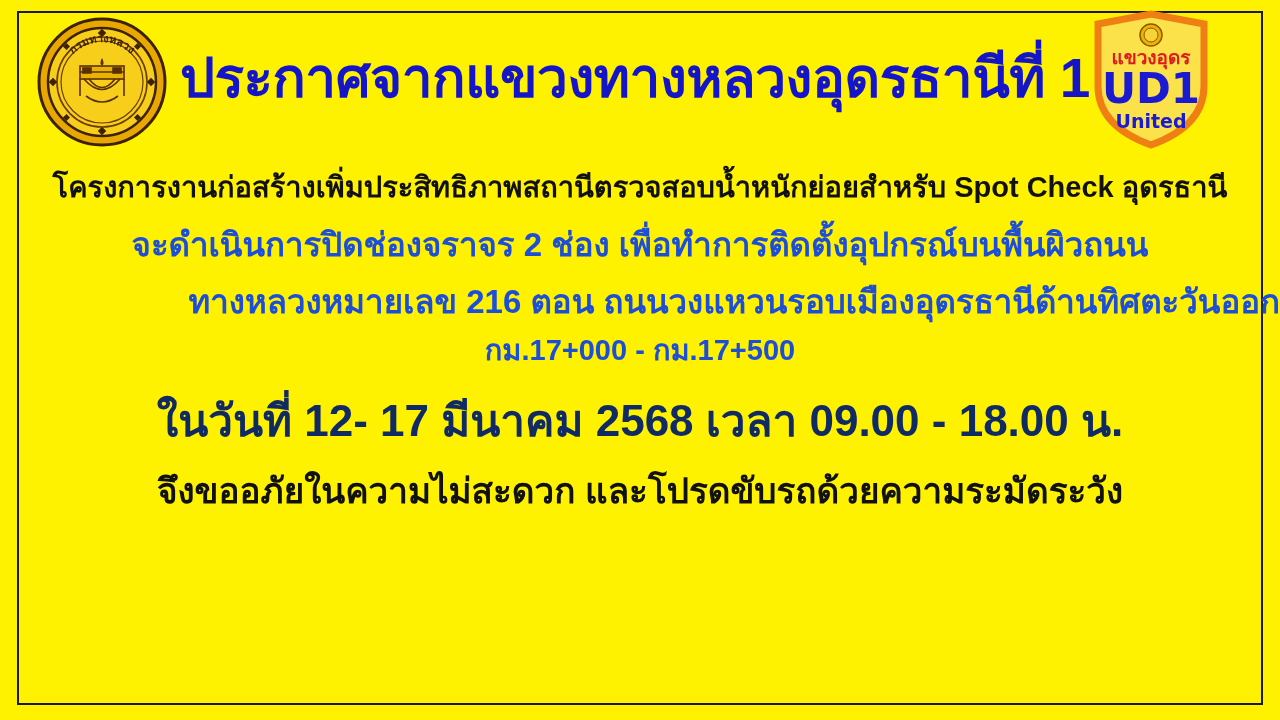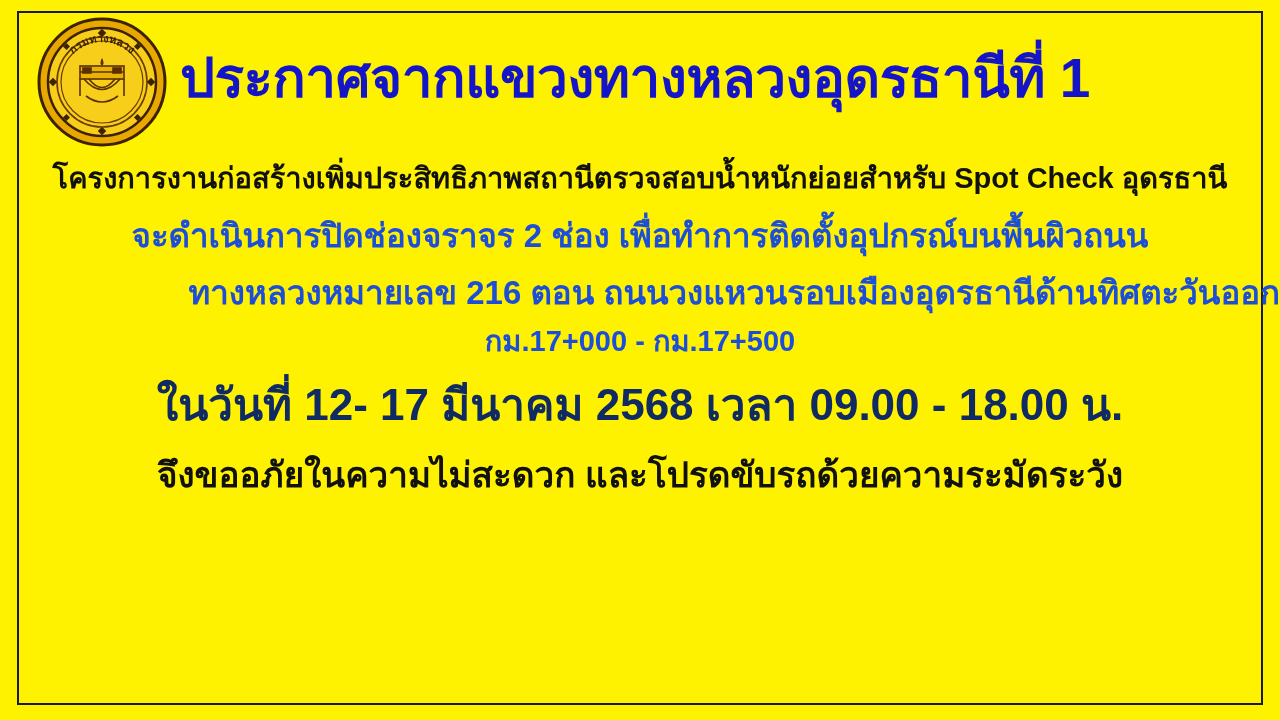--- a/index.html
+++ b/index.html
@@ -73,21 +73,21 @@
     color: #1414c8;
     letter-spacing: -0.5px;
     line-height: 1.05;
     white-space: nowrap;
   }
 
   
   .body-block {
     position: absolute;
     left: 0;
-    top: 164px;
+    top: 173px;
     width: 1275px;
     text-align: center;
   }
 
   .line {
     width: 1280px;
     text-align: center;
     white-space: nowrap;
     font-family: "Liberation Sans", "DejaVu Sans", sans-serif;
   }
@@ -102,21 +102,21 @@
 
   .line-red {
     font-size: 33px;
     font-weight: bold;
     color: #1d4ed8;
     line-height: 1.0;
   }
 
   .red-1 { margin-top: 14px; margin-bottom: 24px; }
   .red-2 { margin-bottom: 18px; text-align: right; }
-  .red-km { font-size: 29px; margin-bottom: 27px; }
+  .red-km { font-size: 29px; margin-bottom: 34px; }
 
   .line-date {
     font-size: 44px;
     font-weight: bold;
     color: #102a63;
     line-height: 1.0;
     margin-top: 26px;
     margin-bottom: 30px;
     text-align: center;
   }
@@ -171,20 +171,30 @@
           <path d="M 53 63 Q 66 80 79 63"></path>
           <path d="M 44 63 L 44 80 M 88 63 L 88 80"></path>
           <path d="M 50 80 Q 66 92 82 80"></path>
         </g>
         <path d="M 66 42 q -3 5 0 8 q 3 -3 0 -8 z" fill="#5a3000"></path>
       </svg>
     </div>
 
     <div class="title">ประกาศจากแขวงทางหลวงอุดรธานีที่  1</div>
 
+    <div class="ud-shield">
+      <svg width="130" height="142" viewBox="0 0 130 142">
+        <path d="M 12 16 L 65 6 L 118 16 L 118 78 Q 118 118 65 137 Q 12 118 12 78 Z" fill="#fbe14a" stroke="#f07f13" stroke-width="7"></path>
+        <circle cx="65" cy="27" r="11" fill="#f0b400" stroke="#8a5a00" stroke-width="1.5"></circle>
+        <circle cx="65" cy="27" r="7" fill="#f7d23a" stroke="#8a5a00" stroke-width="1"></circle>
+        <text x="65" y="56" text-anchor="middle" font-family="'DejaVu Sans', sans-serif" font-size="19" font-weight="bold" fill="#e01b1b">แขวงอุดร</text>
+        <text x="65" y="95" text-anchor="middle" font-family="'DejaVu Sans', sans-serif" font-size="42" font-weight="bold" fill="#1a1ad2">UD1</text>
+        <text x="65" y="120" text-anchor="middle" font-family="'DejaVu Sans', sans-serif" font-size="19" font-weight="bold" fill="#1a1ad2">United</text>
+      </svg>
+    </div>
 
   </div>
 
   <div class="body-block">
 
     <div class="line line-black">โครงการงานก่อสร้างเพิ่มประสิทธิภาพสถานีตรวจสอบน้ำหนักย่อยสำหรับ Spot Check อุดรธานี</div>
 
 
     <div class="line line-red red-1">จะดำเนินการปิดช่องจราจร 2 ช่อง เพื่อทำการติดตั้งอุปกรณ์บนพื้นผิวถนน</div>
 

